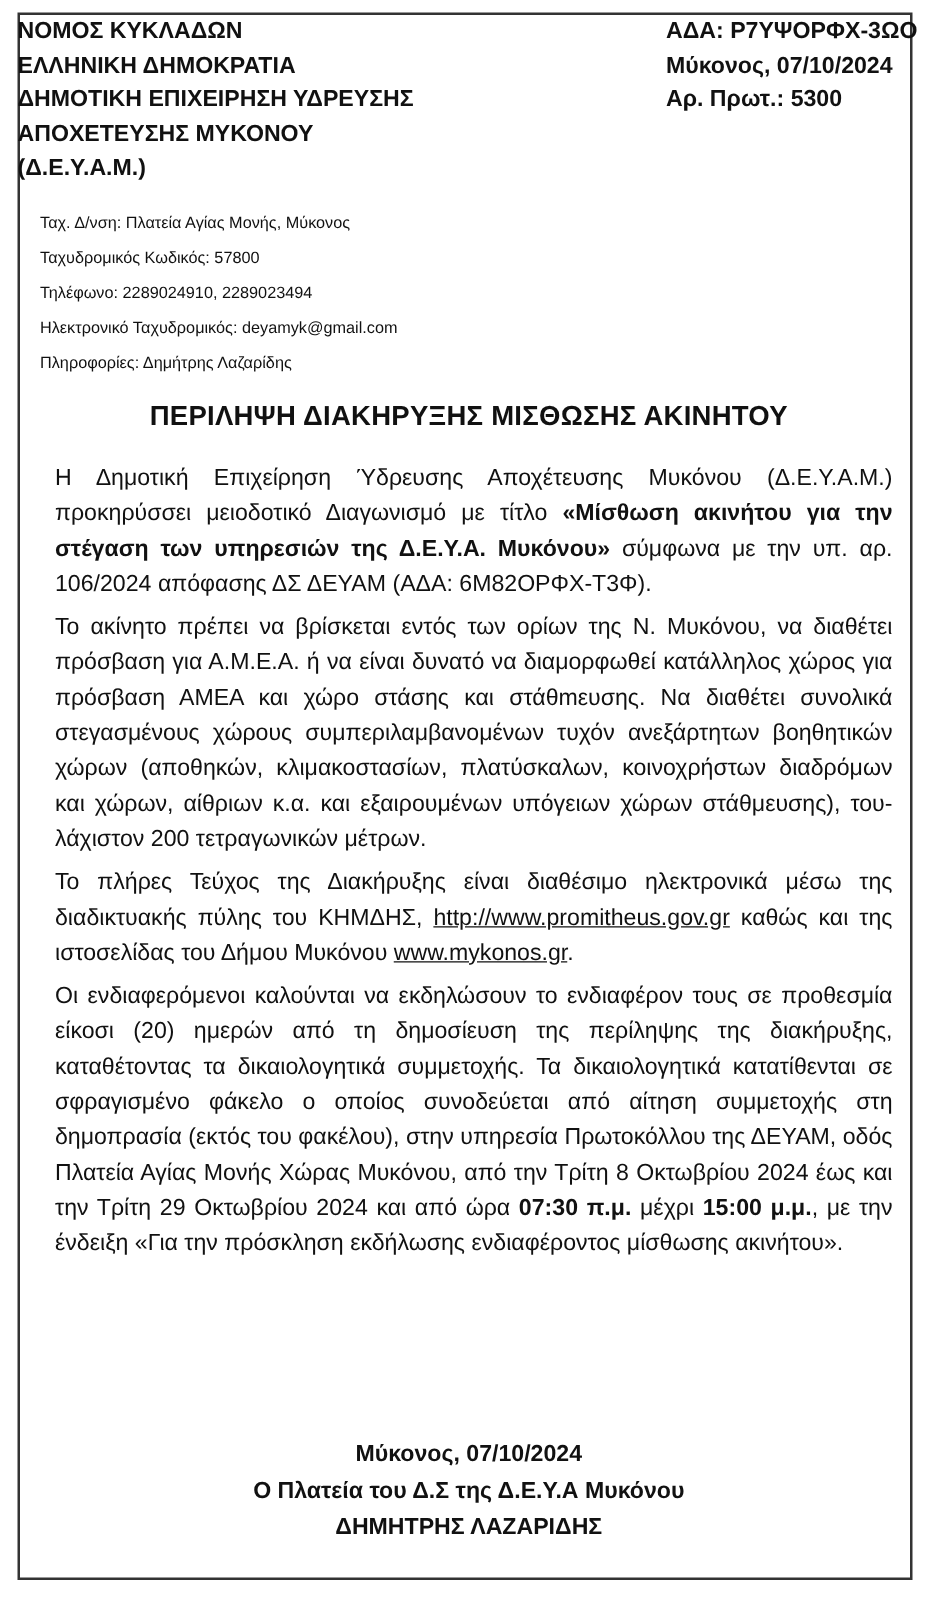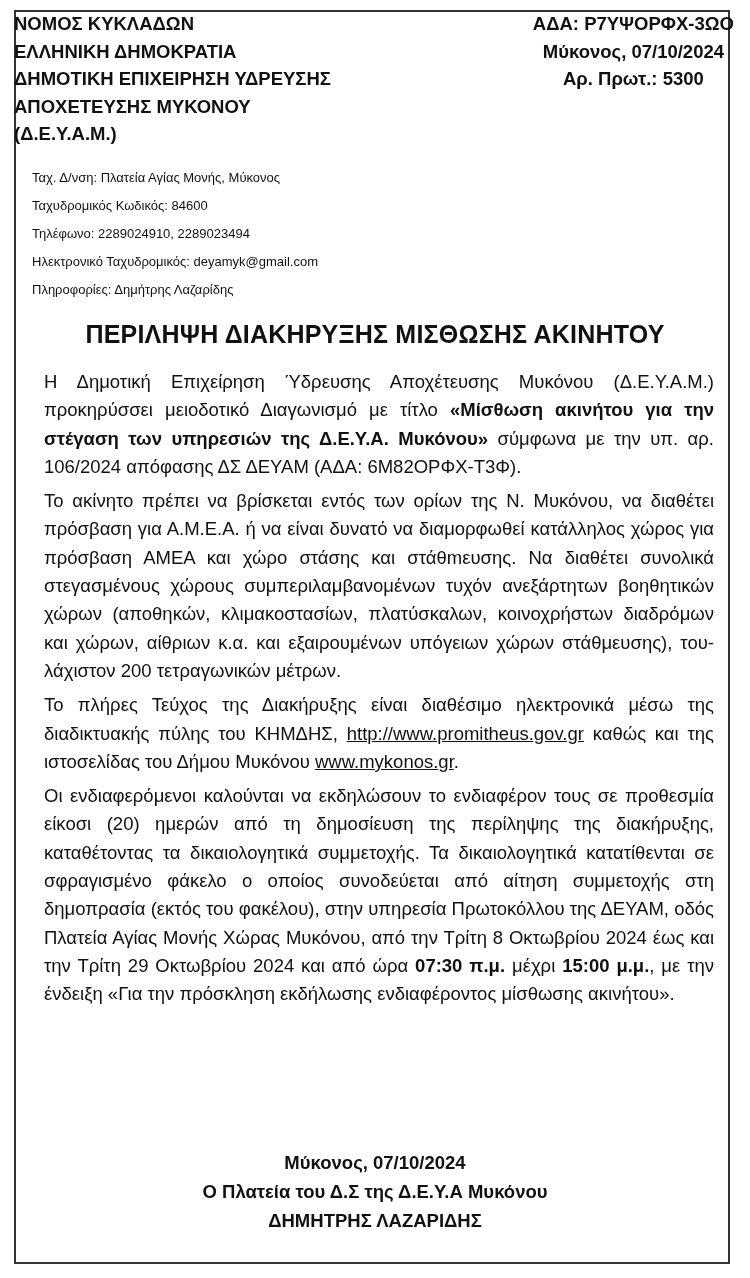--- a/index.html
+++ b/index.html
@@ -1,24 +1,24 @@
 <!DOCTYPE html>
 <html><head>
 <meta charset="utf-8">
 <style>
   html, body { margin: 0; padding: 0; background: #ffffff; }
   body { width: 750px; height: 1278px; position: relative; overflow: hidden;
          font-family: "Liberation Sans", sans-serif; color: #111; }
   .frame { position: absolute; left: 14px; top: 10px; width: 716px; height: 1254px;
            border: 2px solid #333; box-sizing: border-box; }
   .hdr-left { position: absolute; left: 14px; top: 10px; font-weight: bold; font-size: 18.5px; line-height: 27.6px; }
-  .hdr-right { position: absolute; right: 16px; top: 10px; font-weight: bold; font-size: 18.5px; line-height: 27.6px; text-align: center; }
+  .hdr-right { position: absolute; right: 16px; top: 10px; font-weight: bold; font-size: 18.5px; line-height: 27.6px; text-align: left; }
   .contact { position: absolute; left: 32px; top: 164px; font-size: 13px; line-height: 28px; }
   .title { position: absolute; left: 14px; right: 14px; top: 320px; text-align: center;
-           font-weight: bold; font-size: 25px; letter-spacing: 0.2px; }
+           font-weight: bold; font-size: 22px; letter-spacing: 0.2px; }
   .body { position: absolute; left: 44px; right: 36px; top: 368px; font-size: 18.5px; line-height: 28.3px;
           text-align: justify; hyphens: manual; }
   .body p { margin: 0 0 6px 0; }
   .body p.spaced { text-align-last: left; }
   .bold { font-weight: bold; }
   .ul { text-decoration: underline; }
   .sign { position: absolute; left: 14px; right: 14px; top: 1148px; text-align: center;
           font-weight: bold; font-size: 18.5px; line-height: 29px; }
 </style>
 </head>
@@ -35,21 +35,21 @@
 </div>
 
 <div class="hdr-right">
   <div>ΑΔΑ: Ρ7ΥΨΟΡΦΧ-3ΩΟ</div>
   <div>Μύκονος, 07/10/2024</div>
   <div>Αρ. Πρωτ.: 5300</div>
 </div>
 
 <div class="contact">
   <div>Ταχ. Δ/νση: Πλατεία Αγίας Μονής, Μύκονος</div>
-  <div>Ταχυδρομικός Κωδικός: 84600</div>
+  <div>Ταχυδρομικός Κωδικός: 57800</div>
   <div>Τηλέφωνο: 2289024910, 2289023494</div>
   <div>Ηλεκτρονικό Ταχυδρομικός: deyamyk@gmail.com</div>
   <div>Πληροφορίες: Δημήτρης Λαζαρίδης</div>
 </div>
 
 <div class="title">ΠΕΡΙΛΗΨΗ ΔΙΑΚΗΡΥΞΗΣ ΜΙΣΘΩΣΗΣ ΑΚΙΝΗΤΟΥ</div>
 
 <div class="body">
   <p><span>Η Δημοτική Επιχείρηση Ύδρευσης Αποχέτευσης Μυκόνου (Δ.Ε.Υ.Α.Μ.) προκηρύσσει μειοδοτικό Διαγωνισμό με τίτλο </span><span class="bold">«Μίσθωση ακινήτου για την στέγαση των υπηρεσιών της Δ.Ε.Υ.Α. Μυκόνου»</span><span> σύμφωνα με την υπ. αρ. 106/2024 απόφασης ΔΣ ΔΕΥΑΜ (ΑΔΑ: 6Μ82ΟΡΦΧ-Τ3Φ).</span></p>
   <p>Το ακίνητο πρέπει να βρίσκεται εντός των ορίων της Ν. Μυκόνου, να διαθέτει πρόσβαση για Α.Μ.Ε.Α. ή να είναι δυνατό να διαμορφωθεί κατάλληλος χώρος για πρόσβαση ΑΜΕΑ και χώρο στάσης και στάθ­mευσης. Να διαθέτει συνολικά στεγασμένους χώρους συμπεριλαμ­βανομένων τυχόν ανεξάρτητων βοηθητικών χώρων (αποθηκών, κλι­μακοστασίων, πλατύσκαλων, κοινοχρήστων διαδρόμων και χώρων, αίθριων κ.α. και εξαιρουμένων υπόγειων χώρων στάθμευσης), του­λάχιστον 200 τετραγωνικών μέτρων.</p>

